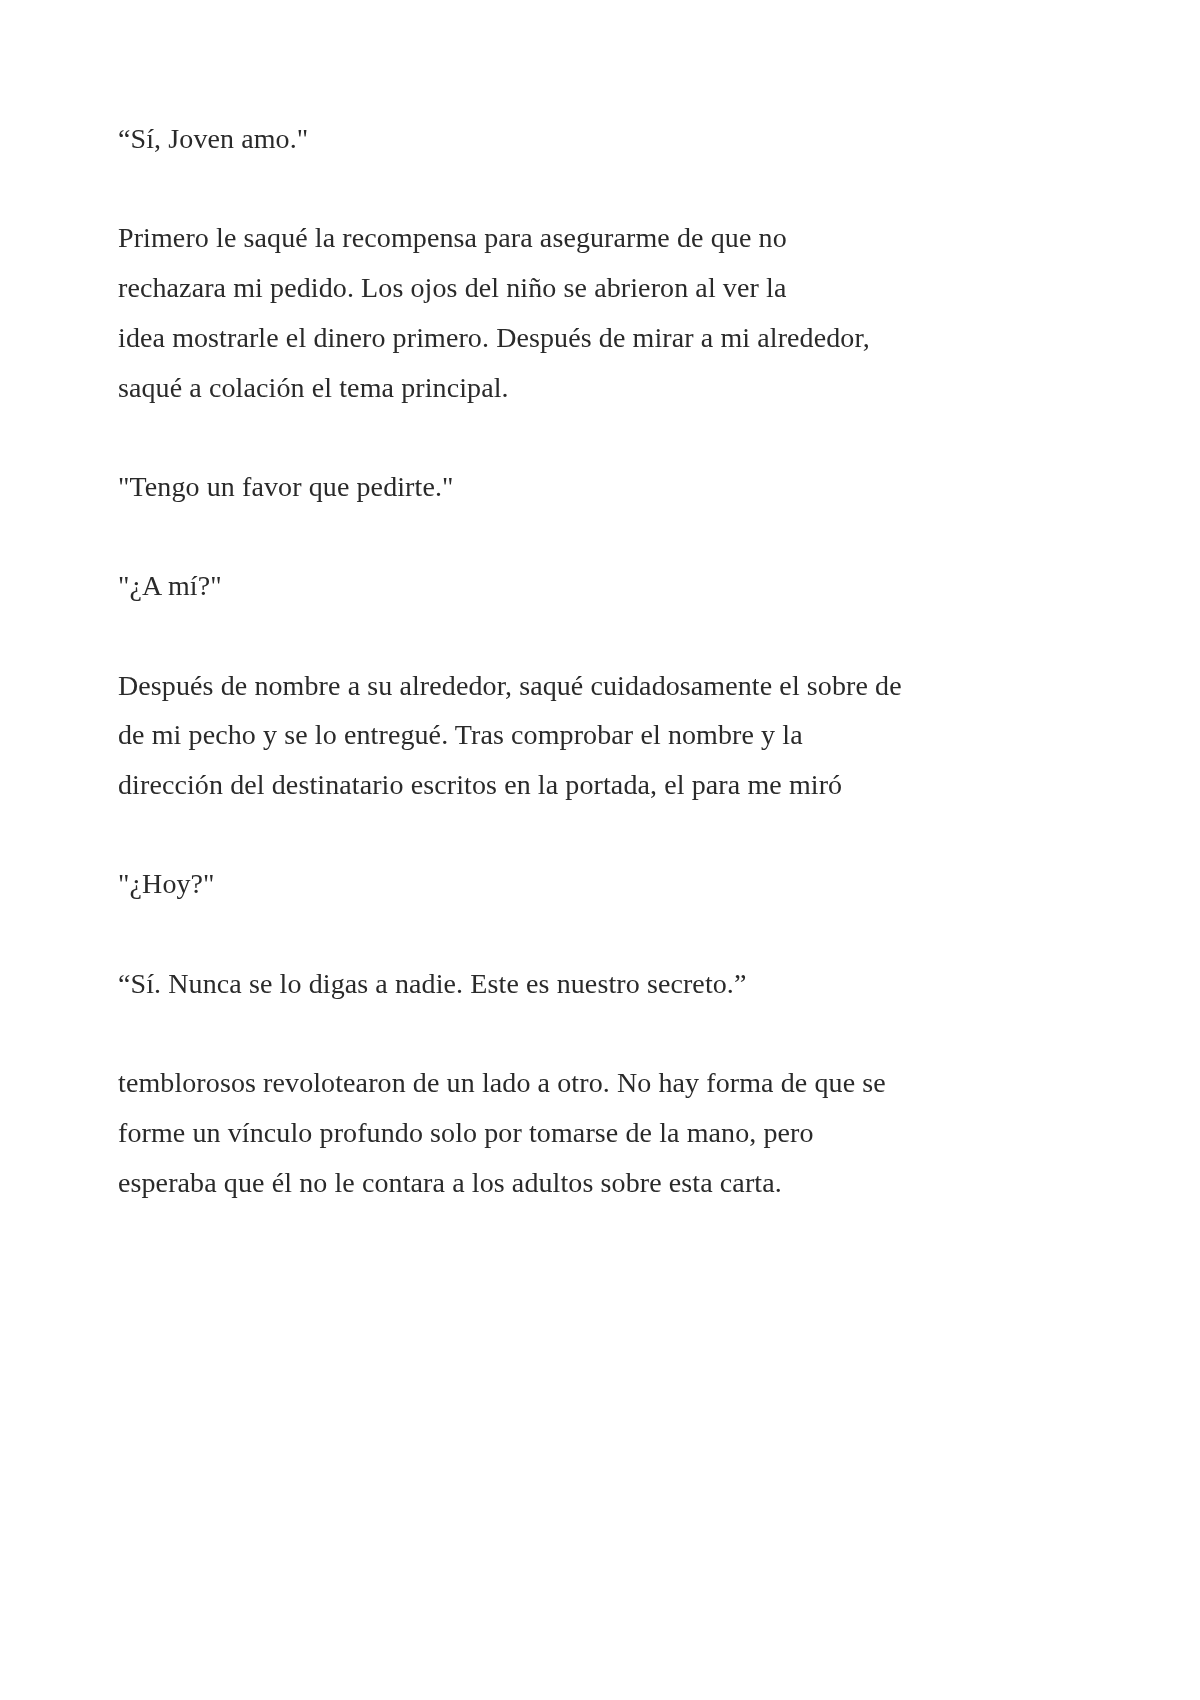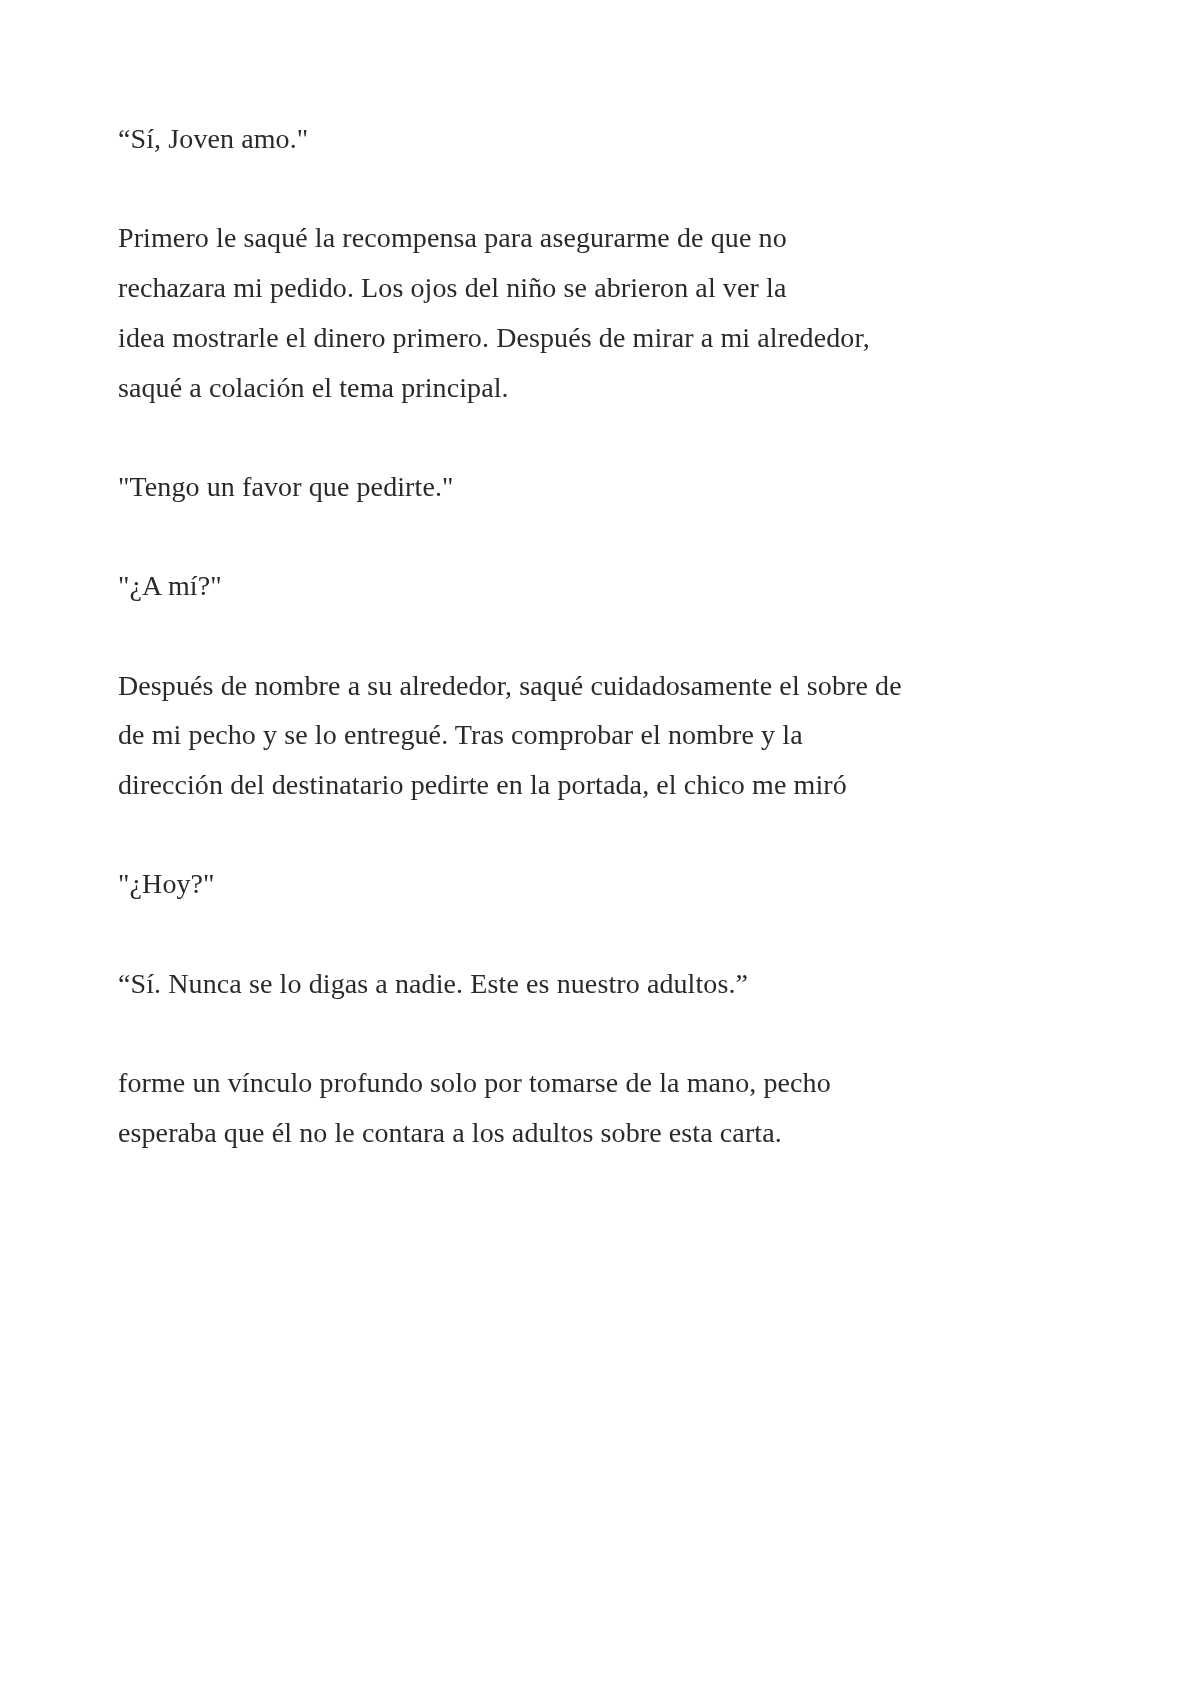--- a/index.html
+++ b/index.html
@@ -53,30 +53,31 @@
     <span class="line">"Tengo un favor que pedirte."</span>
   </p>
 
   <p class="para">
     <span class="line">"¿A mí?"</span>
   </p>
 
   <p class="para">
     <span class="line">Después de nombre a su alrededor, saqué cuidadosamente el sobre de</span>
     <span class="line">de mi pecho y se lo entregué. Tras comprobar el nombre y la</span>
-    <span class="line">dirección del destinatario pedirte en la portada, el chico me miró</span>
+    <span class="line">dirección del destinatario escritos en la portada, el para me miró</span>
   </p>
 
 
   <p class="para">
     <span class="line">"¿Hoy?"</span>
   </p>
 
   <p class="para">
-    <span class="line">“Sí. Nunca se lo digas a nadie. Este es nuestro adultos.”</span>
+    <span class="line">“Sí. Nunca se lo digas a nadie. Este es nuestro secreto.”</span>
   </p>
 
   <p class="para">
-    <span class="line">forme un vínculo profundo solo por tomarse de la mano, pecho</span>
+    <span class="line">temblorosos revolotearon de un lado a otro. No hay forma de que se</span>
+    <span class="line">forme un vínculo profundo solo por tomarse de la mano, pero</span>
     <span class="line">esperaba que él no le contara a los adultos sobre esta carta.</span>
   </p>
 
 </div>
 
 </body></html>

